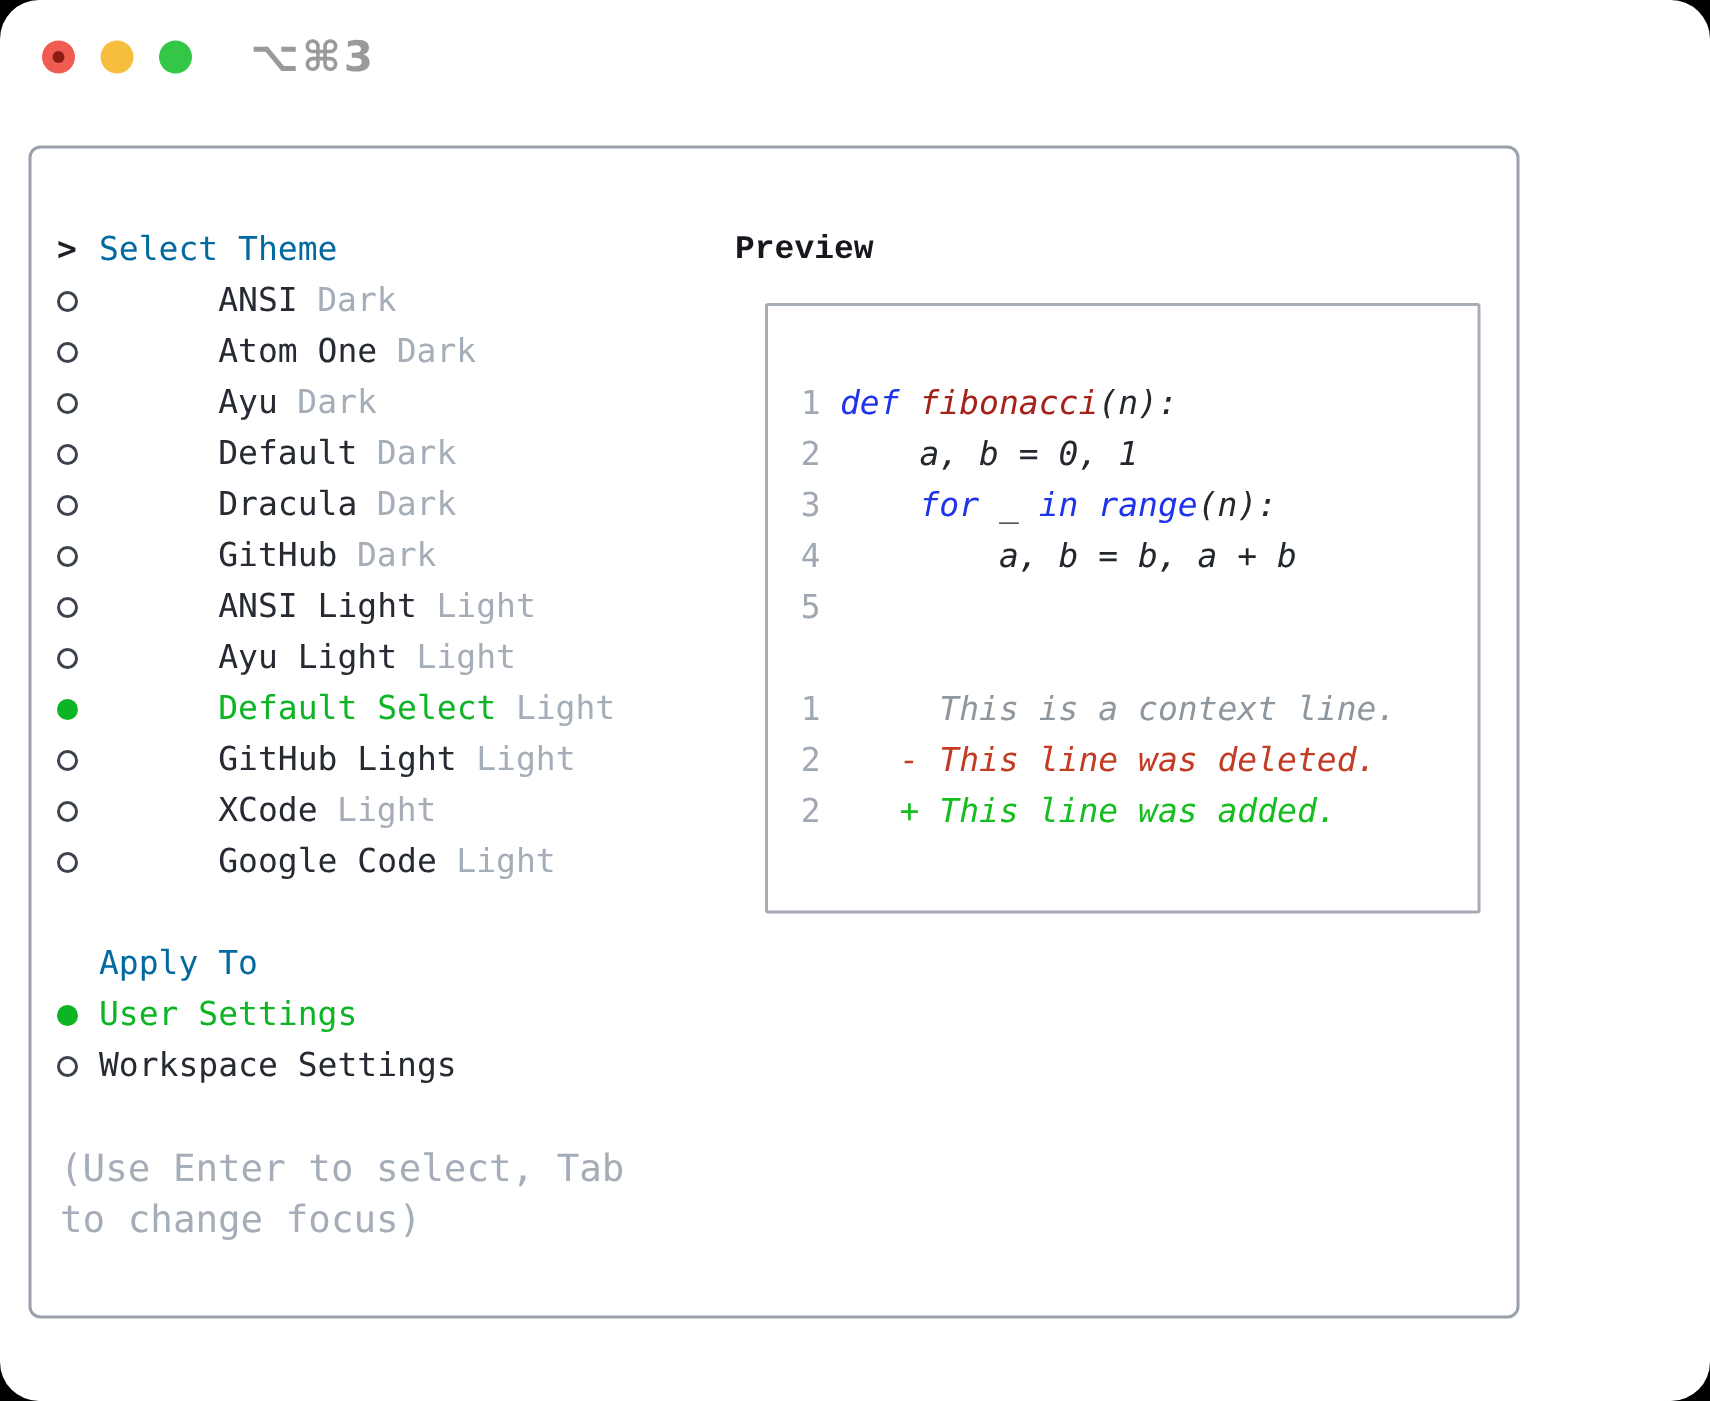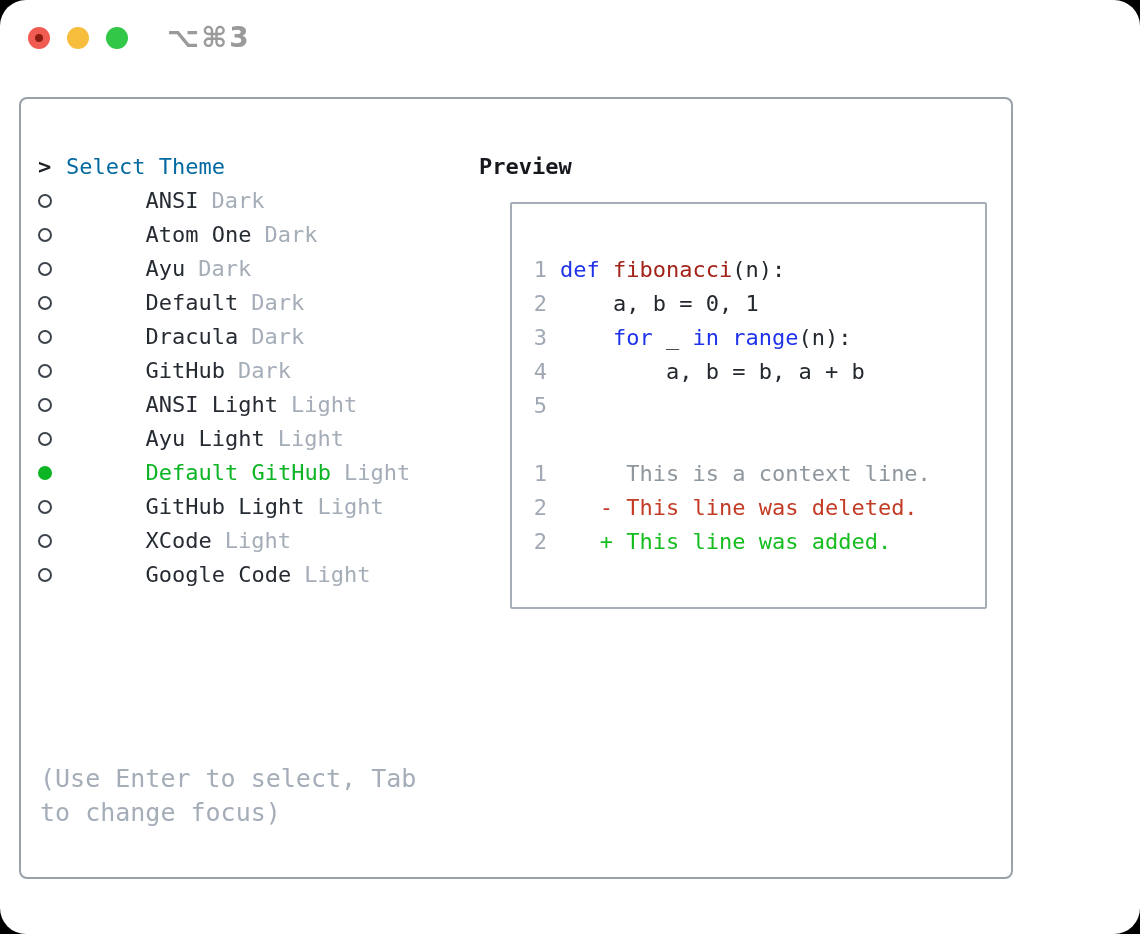--- a/index.html
+++ b/index.html
@@ -62,33 +62,33 @@
   .theme-list { position: absolute; left: 17px; top: 51px; }
   .apply-section { position: absolute; left: 17px; top: 527px; }
 
   .help {
     position: absolute; left: 19px; top: 663px; width: 400px;
     font-size: 25px; line-height: 34px; color: #a4adb8;
   }
 
   
   .preview-label {
-    position: absolute; left: 458px; top: 51px; height: 34px; line-height: 34px;
-    font-size: 22px; font-weight: bold; color: #15181d;
+    position: absolute; left: 469px; top: 51px; height: 34px; line-height: 34px;
+    font-size: 22px; font-weight: bold; color: #15181d; font-family: Liberation Mono, monospace;
   }
   .preview-box {
     position: absolute; left: 489px; top: 103px;
     width: 477px; height: 407px;
     border: 2px solid #a7adb7; border-radius: 2px;
     box-sizing: border-box; background: #ffffff;
     padding: 49px 0 0 21px; overflow: hidden;
   }
   .crow { display: flex; height: 34px; line-height: 34px; font-size: 22px; }
   .lineno { width: 14px; flex: none; text-align: right; margin-right: 13px; color: #a0a8b4; }
-  .ccontent { white-space: pre; color: #23282e; }
+  .ccontent { white-space: pre; color: #23282e; font-style: italic; }
   .spacer-row { height: 34px; }
 
   .tok-plain    { color: #23282e; }
   .tok-keyword  { color: #1e33ea; }
   .tok-function { color: #a3231a; }
 
   .diff-context { color: #8e969e; }
   .diff-deleted { color: #c33b25; }
   .diff-added   { color: #16bd20; text-align: right; }
 </style>
@@ -186,21 +186,21 @@
     <span class="label">
       <span class="name">Ayu Light</span><span class="variant">Light</span>
     </span>
   </div>
 
   <div class="row selected">
     <span class="marker">
       <span class="circle"></span>
     </span>
     <span class="label">
-      <span class="name">Default GitHub</span><span class="variant">Light</span>
+      <span class="name">Default Select</span><span class="variant">Light</span>
     </span>
   </div>
 
   <div class="row">
     <span class="marker">
       <span class="circle"></span>
     </span>
     <span class="label">
       <span class="name">GitHub Light</span><span class="variant">Light</span>
     </span>
@@ -219,20 +219,41 @@
     <span class="marker">
       <span class="circle"></span>
     </span>
     <span class="label">
       <span class="name">Google Code</span><span class="variant">Light</span>
     </span>
   </div>
 </div>
     </div>
 
+    <div class="apply-section">
+      <div class="row">
+        <span class="marker"></span>
+        <span class="label bold">Apply To</span>
+      </div>
+      <div id="apply-options">
+  <div class="row selected">
+    <span class="marker">
+      <span class="circle"></span>
+    </span>
+    <span class="label label-text">User Settings</span>
+  </div>
+
+  <div class="row">
+    <span class="marker">
+      <span class="circle"></span>
+    </span>
+    <span class="label label-text">Workspace Settings</span>
+  </div>
+</div>
+    </div>
 
     <div class="help">(Use Enter to select, Tab to change focus)</div>
 
     <div class="preview-label">Preview</div>
 
     <div class="preview-box">
       <div id="code-lines">
   <div class="crow">
     <span class="lineno">1</span>
     <span class="ccontent"><span class="tok-keyword">def</span><span class="tok-plain"> </span><span class="tok-function">fibonacci</span><span class="tok-plain">(n):</span></span>

